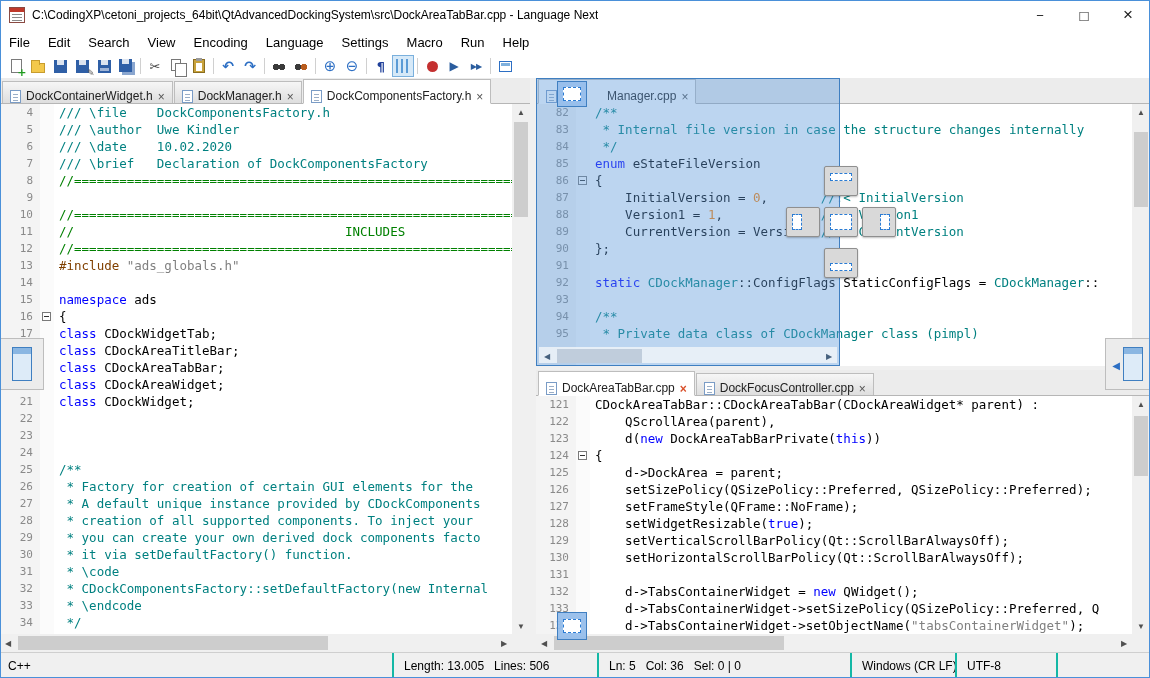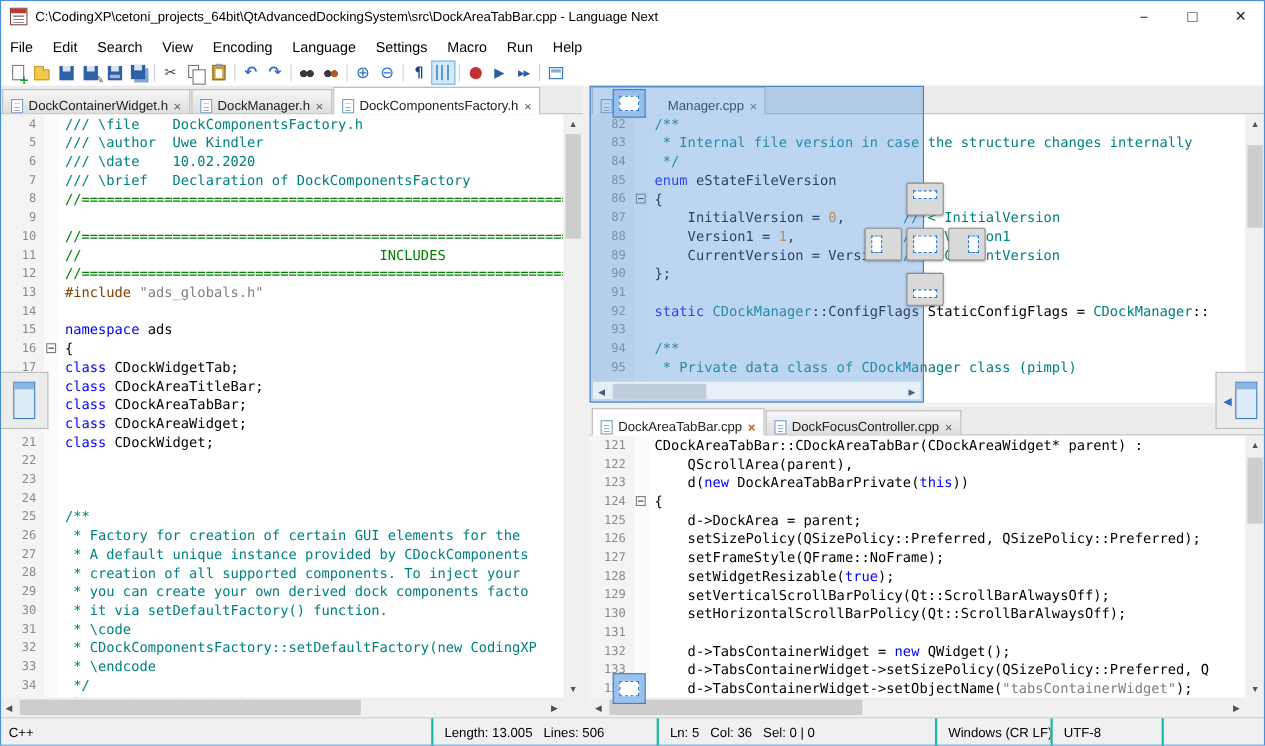--- a/index.html
+++ b/index.html
@@ -421,21 +421,21 @@
               <span class="cl"><span class="tk-dc"> * it via setDefaultFactory() function.</span></span>
             </div>
             <div class="crow">
               <span class="ln">31</span>
               <span class="fm"></span>
               <span class="cl"><span class="tk-dc"> * </span><span class="tk-dk">\code</span></span>
             </div>
             <div class="crow">
               <span class="ln">32</span>
               <span class="fm"></span>
-              <span class="cl"><span class="tk-dc"> * CDockComponentsFactory::setDefaultFactory(new CodingXP</span></span>
+              <span class="cl"><span class="tk-dc"> * CDockComponentsFactory::setDefaultFactory(new Internal</span></span>
             </div>
             <div class="crow">
               <span class="ln">33</span>
               <span class="fm"></span>
               <span class="cl"><span class="tk-dc"> * </span><span class="tk-dk">\endcode</span></span>
             </div>
             <div class="crow">
               <span class="ln">34</span>
               <span class="fm"></span>
               <span class="cl"><span class="tk-dc"> */</span></span>

